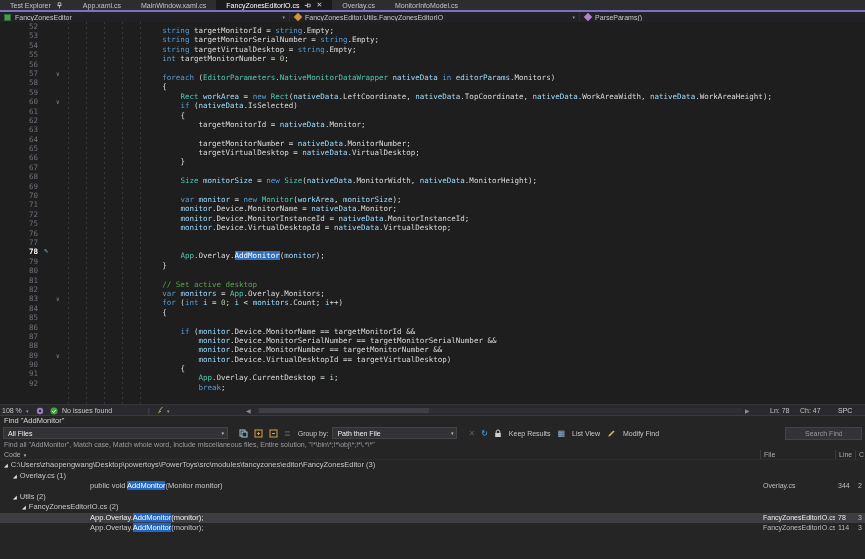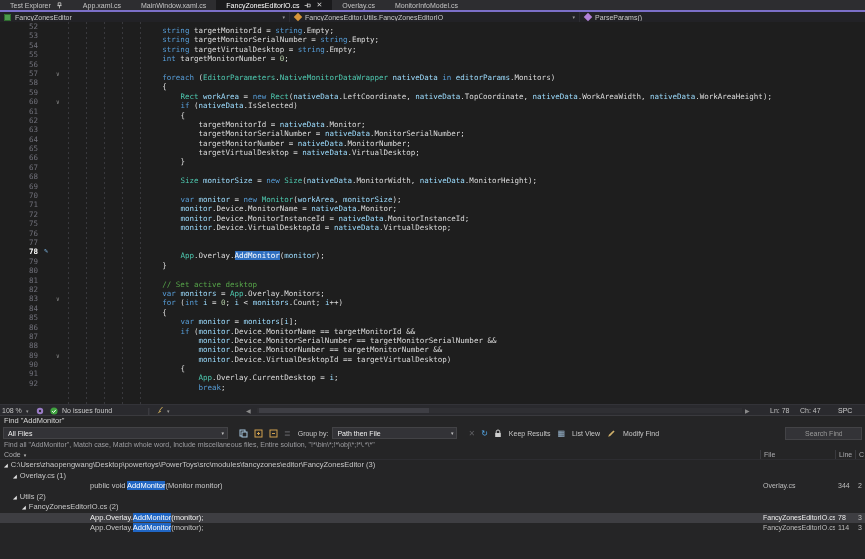--- a/index.html
+++ b/index.html
@@ -173,41 +173,41 @@
         <div class="cl"><span class="ln">53</span><span class="mi"></span><span class="fd"></span><pre>                    <span class="tok-k">string</span><span class="tok-p"> targetMonitorSerialNumber = </span><span class="tok-k">string</span><span class="tok-p">.Empty;</span></pre></div>
         <div class="cl"><span class="ln">54</span><span class="mi"></span><span class="fd"></span><pre>                    <span class="tok-k">string</span><span class="tok-p"> targetVirtualDesktop = </span><span class="tok-k">string</span><span class="tok-p">.Empty;</span></pre></div>
         <div class="cl"><span class="ln">55</span><span class="mi"></span><span class="fd"></span><pre>                    <span class="tok-k">int</span><span class="tok-p"> targetMonitorNumber = </span><span class="tok-n">0</span><span class="tok-p">;</span></pre></div>
         <div class="cl"><span class="ln">56</span><span class="mi"></span><span class="fd"></span><pre></pre></div>
         <div class="cl"><span class="ln">57</span><span class="mi"></span><span class="fd">∨</span><pre>                    <span class="tok-k">foreach</span><span class="tok-p"> (</span><span class="tok-t">EditorParameters</span><span class="tok-p">.</span><span class="tok-t">NativeMonitorDataWrapper</span><span class="tok-p"> </span><span class="tok-v">nativeData</span><span class="tok-p"> </span><span class="tok-k">in</span><span class="tok-p"> </span><span class="tok-v">editorParams</span><span class="tok-p">.Monitors)</span></pre></div>
         <div class="cl"><span class="ln">58</span><span class="mi"></span><span class="fd"></span><pre>                    <span class="tok-p">{</span></pre></div>
         <div class="cl"><span class="ln">59</span><span class="mi"></span><span class="fd"></span><pre>                        <span class="tok-t">Rect</span><span class="tok-p"> </span><span class="tok-v">workArea</span><span class="tok-p"> = </span><span class="tok-k">new</span><span class="tok-p"> </span><span class="tok-t">Rect</span><span class="tok-p">(</span><span class="tok-v">nativeData</span><span class="tok-p">.LeftCoordinate, </span><span class="tok-v">nativeData</span><span class="tok-p">.TopCoordinate, </span><span class="tok-v">nativeData</span><span class="tok-p">.WorkAreaWidth, </span><span class="tok-v">nativeData</span><span class="tok-p">.WorkAreaHeight);</span></pre></div>
         <div class="cl"><span class="ln">60</span><span class="mi"></span><span class="fd">∨</span><pre>                        <span class="tok-k">if</span><span class="tok-p"> (</span><span class="tok-v">nativeData</span><span class="tok-p">.IsSelected)</span></pre></div>
         <div class="cl"><span class="ln">61</span><span class="mi"></span><span class="fd"></span><pre>                        <span class="tok-p">{</span></pre></div>
         <div class="cl"><span class="ln">62</span><span class="mi"></span><span class="fd"></span><pre>                            <span class="tok-p">targetMonitorId = </span><span class="tok-v">nativeData</span><span class="tok-p">.Monitor;</span></pre></div>
-        <div class="cl"><span class="ln">63</span><span class="mi"></span><span class="fd"></span><pre>                            <span class="tok-p">targetMonitorSerialNumber = </span><span class="tok-v">nativeData</span><span class="tok-p">.MonitorSerialNumber;</span></pre></div>
+        <div class="cl"><span class="ln">63</span><span class="mi"></span><span class="fd"></span></div>
         <div class="cl"><span class="ln">64</span><span class="mi"></span><span class="fd"></span><pre>                            <span class="tok-p">targetMonitorNumber = </span><span class="tok-v">nativeData</span><span class="tok-p">.MonitorNumber;</span></pre></div>
         <div class="cl"><span class="ln">65</span><span class="mi"></span><span class="fd"></span><pre>                            <span class="tok-p">targetVirtualDesktop = </span><span class="tok-v">nativeData</span><span class="tok-p">.VirtualDesktop;</span></pre></div>
         <div class="cl"><span class="ln">66</span><span class="mi"></span><span class="fd"></span><pre>                        <span class="tok-p">}</span></pre></div>
         <div class="cl"><span class="ln">67</span><span class="mi"></span><span class="fd"></span><pre></pre></div>
         <div class="cl"><span class="ln">68</span><span class="mi"></span><span class="fd"></span><pre>                        <span class="tok-t">Size</span><span class="tok-p"> </span><span class="tok-v">monitorSize</span><span class="tok-p"> = </span><span class="tok-k">new</span><span class="tok-p"> </span><span class="tok-t">Size</span><span class="tok-p">(</span><span class="tok-v">nativeData</span><span class="tok-p">.MonitorWidth, </span><span class="tok-v">nativeData</span><span class="tok-p">.MonitorHeight);</span></pre></div>
         <div class="cl"><span class="ln">69</span><span class="mi"></span><span class="fd"></span><pre></pre></div>
         <div class="cl"><span class="ln">70</span><span class="mi"></span><span class="fd"></span><pre>                        <span class="tok-k">var</span><span class="tok-p"> </span><span class="tok-v">monitor</span><span class="tok-p"> = </span><span class="tok-k">new</span><span class="tok-p"> </span><span class="tok-t">Monitor</span><span class="tok-p">(</span><span class="tok-v">workArea</span><span class="tok-p">, </span><span class="tok-v">monitorSize</span><span class="tok-p">);</span></pre></div>
         <div class="cl"><span class="ln">71</span><span class="mi"></span><span class="fd"></span><pre>                        <span class="tok-v">monitor</span><span class="tok-p">.Device.MonitorName = </span><span class="tok-v">nativeData</span><span class="tok-p">.Monitor;</span></pre></div>
         <div class="cl"><span class="ln">72</span><span class="mi"></span><span class="fd"></span><pre>                        <span class="tok-v">monitor</span><span class="tok-p">.Device.MonitorInstanceId = </span><span class="tok-v">nativeData</span><span class="tok-p">.MonitorInstanceId;</span></pre></div>
         <div class="cl"><span class="ln">75</span><span class="mi"></span><span class="fd"></span><pre>                        <span class="tok-v">monitor</span><span class="tok-p">.Device.VirtualDesktopId = </span><span class="tok-v">nativeData</span><span class="tok-p">.VirtualDesktop;</span></pre></div>
         <div class="cl"><span class="ln">76</span><span class="mi"></span><span class="fd"></span></div>
         <div class="cl"><span class="ln">77</span><span class="mi"></span><span class="fd"></span><pre></pre></div>
         <div class="cl cur"><span class="ln">78</span><span class="mi">✎</span><span class="fd"></span><pre>                        <span class="tok-t">App</span><span class="tok-p">.Overlay.</span><span class="tok-m">AddMonitor</span><span class="tok-p">(</span><span class="tok-v">monitor</span><span class="tok-p">);</span></pre></div>
         <div class="cl"><span class="ln">79</span><span class="mi"></span><span class="fd"></span><pre>                    <span class="tok-p">}</span></pre></div>
         <div class="cl"><span class="ln">80</span><span class="mi"></span><span class="fd"></span><pre></pre></div>
         <div class="cl"><span class="ln">81</span><span class="mi"></span><span class="fd"></span><pre>                    <span class="tok-c">// Set active desktop</span></pre></div>
         <div class="cl"><span class="ln">82</span><span class="mi"></span><span class="fd"></span><pre>                    <span class="tok-k">var</span><span class="tok-p"> </span><span class="tok-v">monitors</span><span class="tok-p"> = </span><span class="tok-t">App</span><span class="tok-p">.Overlay.Monitors;</span></pre></div>
         <div class="cl"><span class="ln">83</span><span class="mi"></span><span class="fd">∨</span><pre>                    <span class="tok-k">for</span><span class="tok-p"> (</span><span class="tok-k">int</span><span class="tok-p"> </span><span class="tok-v">i</span><span class="tok-p"> = </span><span class="tok-n">0</span><span class="tok-p">; </span><span class="tok-v">i</span><span class="tok-p"> &lt; </span><span class="tok-v">monitors</span><span class="tok-p">.Count; </span><span class="tok-v">i</span><span class="tok-p">++)</span></pre></div>
         <div class="cl"><span class="ln">84</span><span class="mi"></span><span class="fd"></span><pre>                    <span class="tok-p">{</span></pre></div>
-        <div class="cl"><span class="ln">85</span><span class="mi"></span><span class="fd"></span><pre>                        <span class="tok-k">var</span><span class="tok-p"> </span><span class="tok-v">monitor</span><span class="tok-p"> = </span><span class="tok-v">monitors</span><span class="tok-p">[</span><span class="tok-v">i</span><span class="tok-p">];</span></pre></div>
+        <div class="cl"><span class="ln">85</span><span class="mi"></span><span class="fd"></span></div>
         <div class="cl"><span class="ln">86</span><span class="mi"></span><span class="fd"></span><pre>                        <span class="tok-k">if</span><span class="tok-p"> (</span><span class="tok-v">monitor</span><span class="tok-p">.Device.MonitorName == targetMonitorId &amp;&amp;</span></pre></div>
         <div class="cl"><span class="ln">87</span><span class="mi"></span><span class="fd"></span><pre>                            <span class="tok-v">monitor</span><span class="tok-p">.Device.MonitorSerialNumber == targetMonitorSerialNumber &amp;&amp;</span></pre></div>
         <div class="cl"><span class="ln">88</span><span class="mi"></span><span class="fd"></span><pre>                            <span class="tok-v">monitor</span><span class="tok-p">.Device.MonitorNumber == targetMonitorNumber &amp;&amp;</span></pre></div>
         <div class="cl"><span class="ln">89</span><span class="mi"></span><span class="fd">∨</span><pre>                            <span class="tok-v">monitor</span><span class="tok-p">.Device.VirtualDesktopId == targetVirtualDesktop)</span></pre></div>
         <div class="cl"><span class="ln">90</span><span class="mi"></span><span class="fd"></span><pre>                        <span class="tok-p">{</span></pre></div>
         <div class="cl"><span class="ln">91</span><span class="mi"></span><span class="fd"></span><pre>                            <span class="tok-t">App</span><span class="tok-p">.Overlay.CurrentDesktop = </span><span class="tok-v">i</span><span class="tok-p">;</span></pre></div>
         <div class="cl"><span class="ln">92</span><span class="mi"></span><span class="fd"></span><pre>                            <span class="tok-k">break</span><span class="tok-p">;</span></pre></div>
       </div>
   </div>
 

